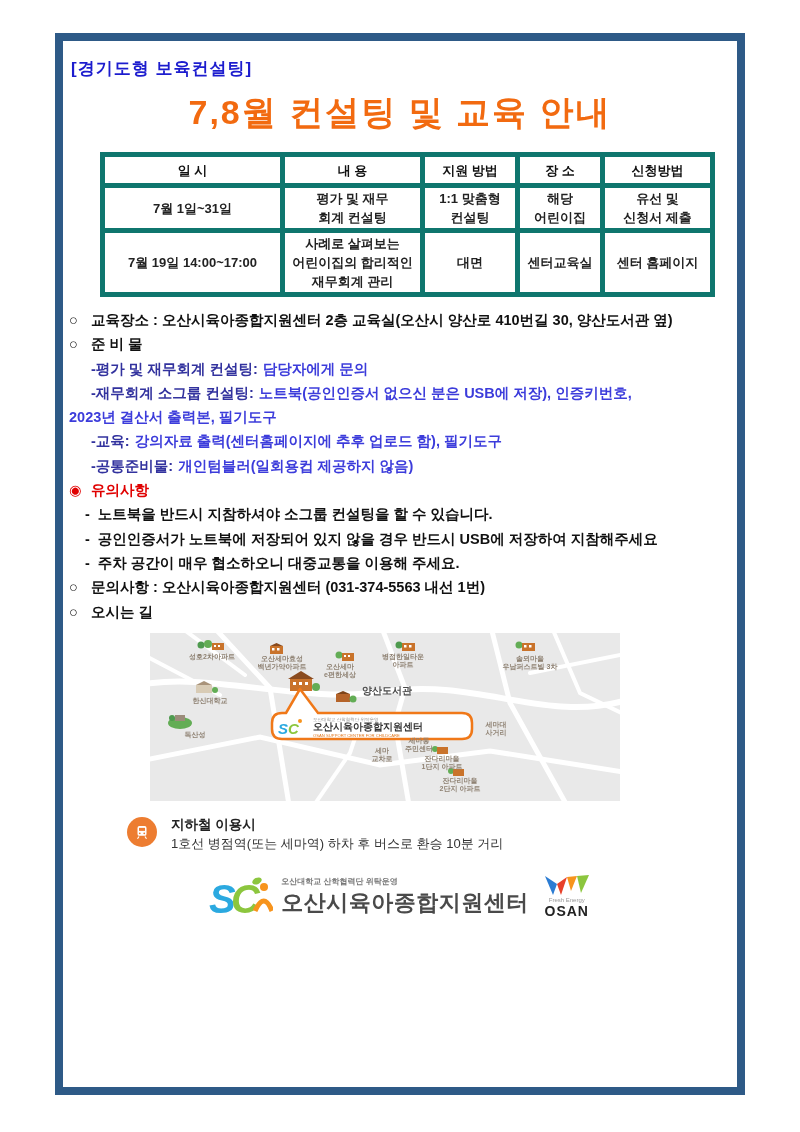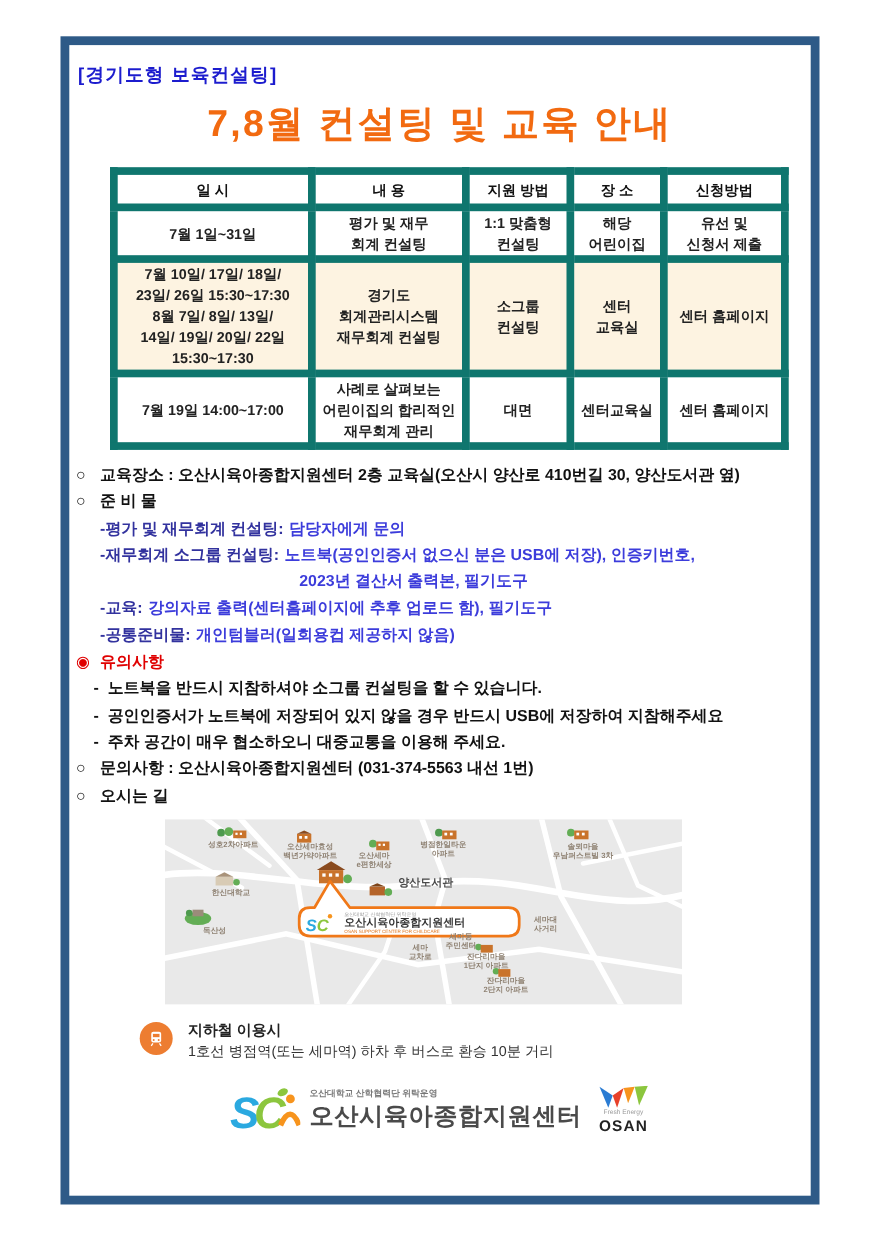--- a/index.html
+++ b/index.html
@@ -11,34 +11,34 @@
     position:absolute;left:55px;top:33px;width:690px;height:1062px;
     border:8px solid #2E5A87;box-sizing:border-box;background:#fff;
   }
   .content{position:absolute;left:63px;top:41px;width:674px;height:1046px;overflow:hidden;}
   .category{margin:16px 0 0 8px;font-size:17px;font-weight:bold;color:#1C1CCE;letter-spacing:1px;}
   .title{text-align:center;font-size:34px;font-weight:bold;color:#F26A10;margin-top:10px;letter-spacing:2px;}
 
   table.sched{border-collapse:collapse;margin:16px 0 0 37px;table-layout:fixed;width:610px;
     font-size:13px;border:2px solid #333;}
   table.sched th,table.sched td{
-    border:7px solid #0f766e;text-align:center;vertical-align:middle;
+    border:5px solid #0f766e;text-align:center;vertical-align:middle;
     white-space:pre-line;padding:1px;line-height:19px;font-weight:600;color:#222;
   }
   table.sched th{font-weight:700;height:24px;color:#111;}
   tr.r1{height:40px;padding-left:29px;} tr.r2{height:102px;} tr.r3{height:60px;}
   tr.hl td{background:#FDF3E1;}
 
   .notes{margin:11px 0 0 6px;font-size:14.5px;font-weight:600;color:#111;}
   .nline{line-height:24.3px;white-space:nowrap;}
   .nb{display:inline-block;width:22px;text-align:left;font-weight:400;}
   .nline.red, .nline.red .nb{color:#E00000;}
   .nline.sub{margin-left:22px;color:#32329E;}
   .nline.sub .val{color:#3C3CDB;margin-left:5px;}
-  .nline.cont{margin-left:203px;color:#3C3CDB;}
+  .nline.cont{color:#3C3CDB;}
   .nline.dash{margin-left:16px;}
   .nline.dash .db{margin-right:8px;}
 
   .map{position:relative;margin:9px 0 0 87px;width:470px;height:168px;background:#E9E9E9;}
   .map svg{position:absolute;left:0;top:0;}
   .mlabel{position:absolute;font-size:7px;line-height:8px;color:#8F8273;text-align:center;
     white-space:pre-line;font-weight:600;}
   .mlabel.big{font-size:10px;line-height:11px;font-weight:bold;color:#4A4A4A;text-align:left;}
 
   .transport{margin:14px 0 0 64px;}
@@ -86,35 +86,20 @@
     <tr class="r1">
       <td>7월 1일~31일</td>
       <td>평가 및 재무
 회계 컨설팅</td>
       <td>1:1 맞춤형
 컨설팅</td>
       <td>해당
 어린이집</td>
       <td>유선 및
 신청서 제출</td>
-    </tr>
-    <tr class="r2 hl">
-      <td>7월 10일/ 17일/ 18일/
-23일/ 26일 15:30~17:30
-8월 7일/ 8일/ 13일/
-14일/ 19일/ 20일/ 22일
-15:30~17:30</td>
-      <td>경기도
-회계관리시스템
-재무회계 컨설팅</td>
-      <td>소그룹
-컨설팅</td>
-      <td>센터
-교육실</td>
-      <td>센터 홈페이지</td>
     </tr>
     <tr class="r3">
       <td>7월 19일 14:00~17:00</td>
       <td>사례로 살펴보는
 어린이집의 합리적인
 재무회계 관리</td>
       <td>대면</td>
       <td>센터교육실</td>
       <td>센터 홈페이지</td>
     </tr>

